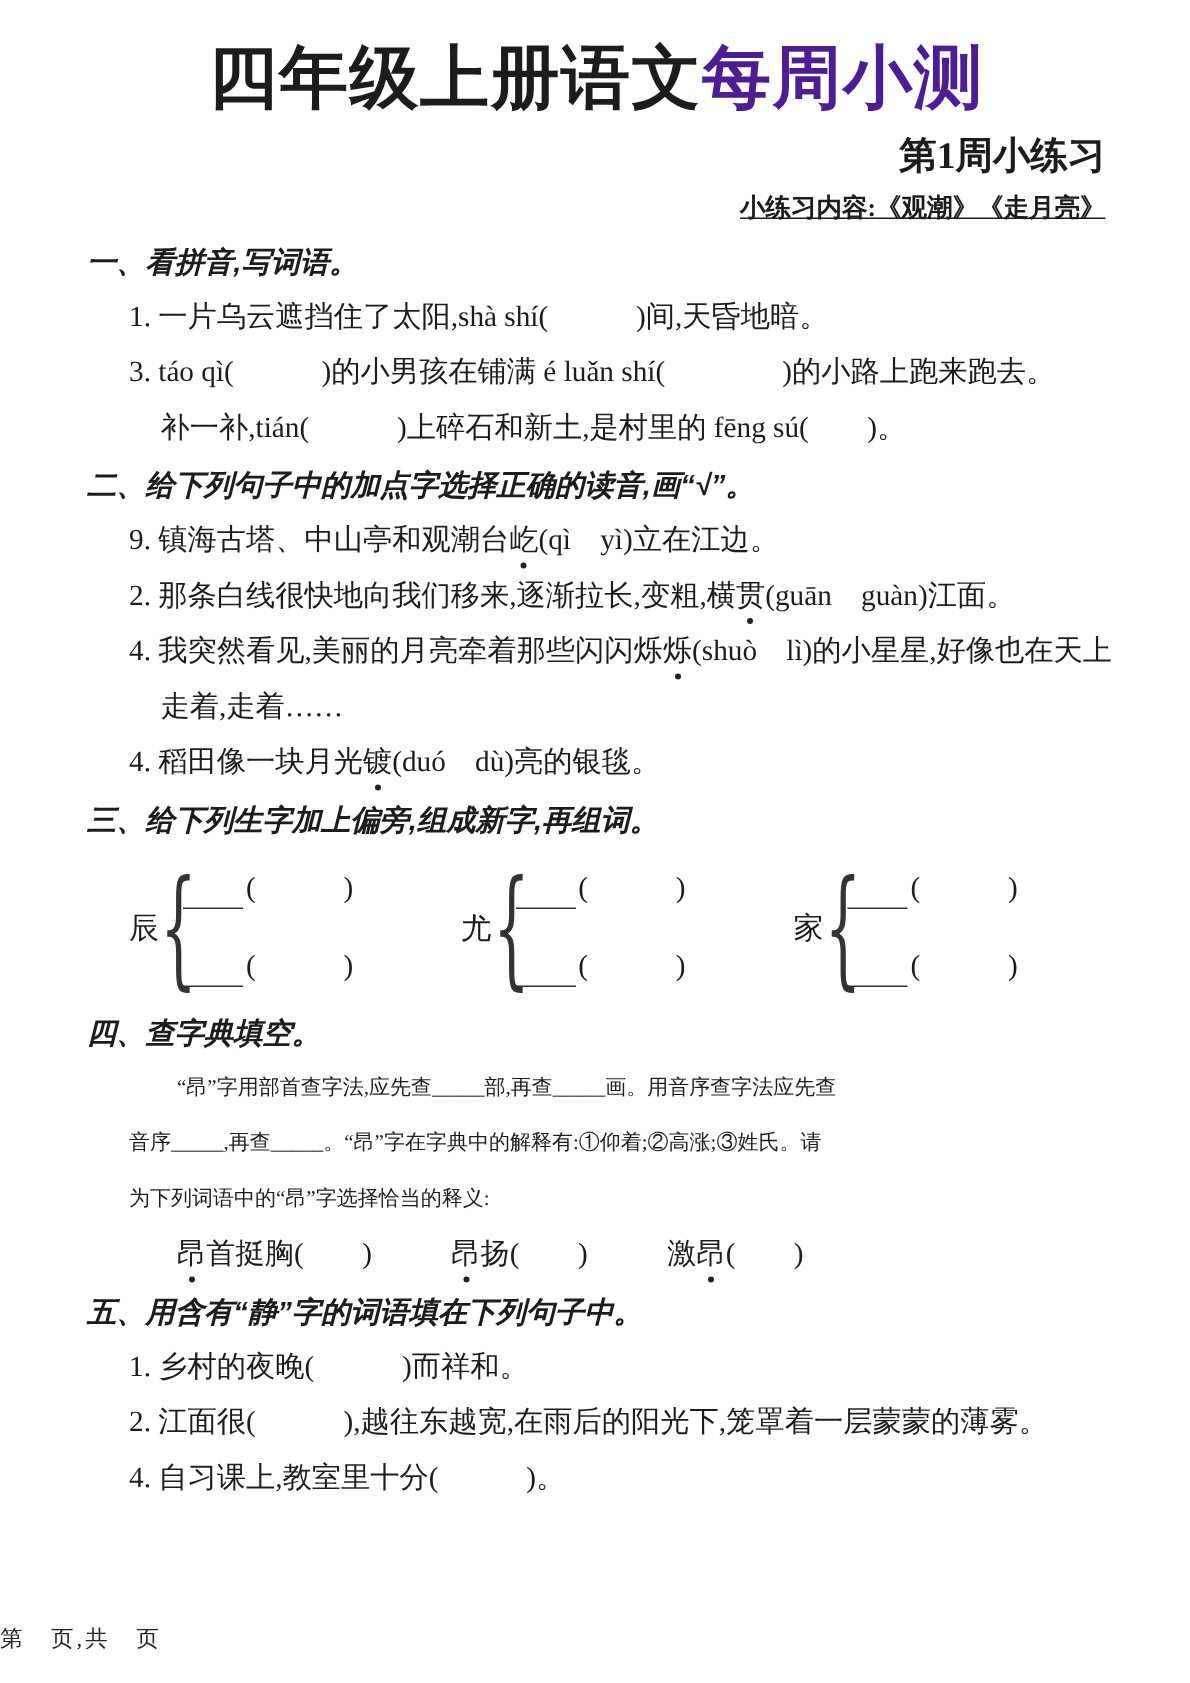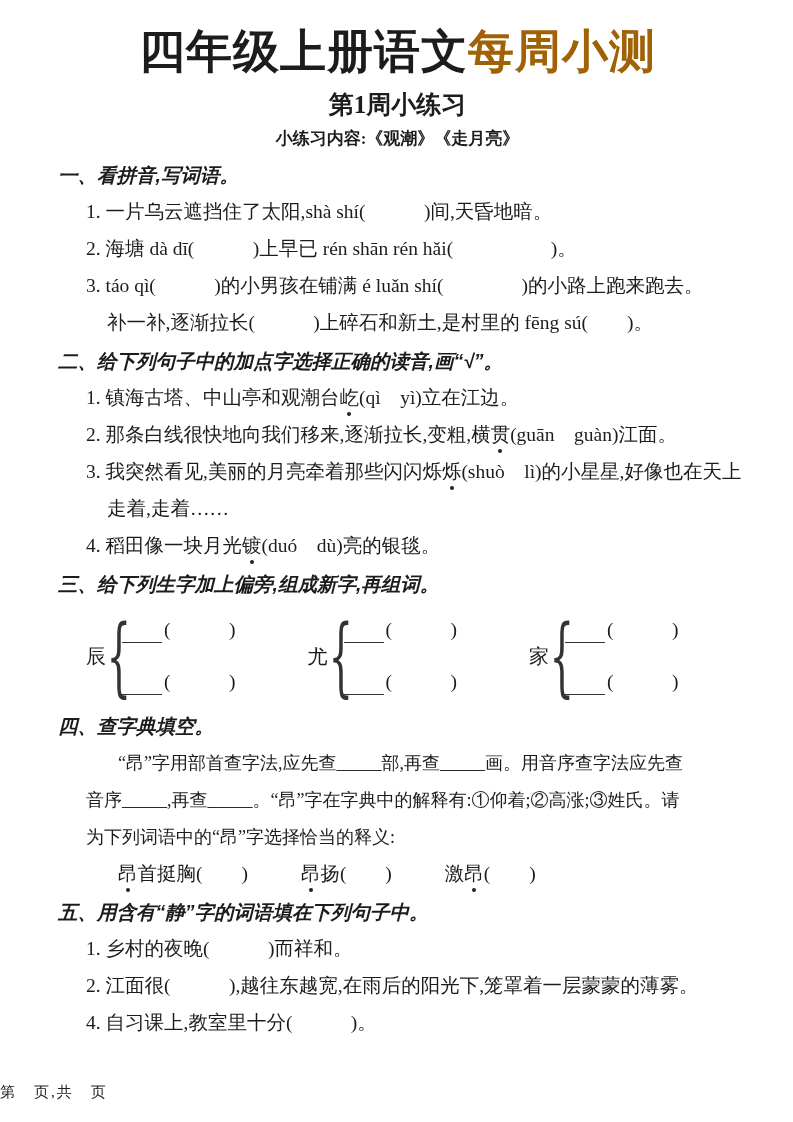--- a/index.html
+++ b/index.html
@@ -15,35 +15,36 @@
   }
   
   .title{
     text-align:center;
     font-size:46px;
     font-weight:bold;
     line-height:56px;
     letter-spacing:1px;
     white-space:nowrap;
   }
-  .t-blue{color:#a16207;}
+  .t-blue{color:#4c1d95;}
   .subtitle{
-    text-align:center;
+    text-align:right;
     font-size:25px;
     font-weight:bold;
     line-height:30px;
     margin-top:10px;
   }
   .note{
-    text-align:center;
+    text-align:right;
     font-size:17px;
     font-weight:bold;
     line-height:22px;
     margin-top:8px;
     font-style:normal;
+    text-decoration:underline;
   }
   
   .sec-heading{
     font-family:"Liberation Sans","DejaVu Sans",sans-serif;
     font-size:19.5px;
     font-weight:bold;
     line-height:26px;
     margin:12px 0 11px 0;
     font-style:italic;
   }
@@ -85,21 +86,21 @@
   .g-rows{display:flex;flex-direction:column;gap:26px;}
   .g-row{font-size:19.5px;line-height:26px;display:flex;align-items:flex-end;}
   .blank{
     display:inline-block;
     width:40px;height:16px;
     border-bottom:1.6px solid #333;
     margin-right:2px;
   }
   
   .para-line{
-    font-size:18px;
+    font-size:14px;
     line-height:26px;
     margin:0 0 11px 28px;
     white-space:nowrap;
   }
   .indent{text-indent:32px;}
   .words{
     margin:2px 0 11px 60px;
     font-size:19.5px;
     line-height:26px;
     white-space:nowrap;
@@ -120,28 +121,27 @@
 <body>
 
 <div class="doc">
 
   <div class="title"><span>四年级上册语文</span><span class="t-blue">每周小测</span></div>
   <div class="subtitle">第1周小练习</div>
   <div class="note">小练习内容:《观潮》《走月亮》</div>
 
   <div class="sec-heading">一、看拼音,写词语。</div>
   <div class="line">1. 一片乌云遮挡住了太阳,shà shí(　　　)间,天昏地暗。</div>
-  <div class="line">2. 海塘 dà dī(　　　)上早已 rén shān rén hǎi(　　　　　)。</div>
   <div class="line">3. táo qì(　　　)的小男孩在铺满 é luǎn shí(　　　　)的小路上跑来跑去。</div>
-  <div class="line cont">补一补,逐渐拉长(　　　)上碎石和新土,是村里的 fēng sú(　　)。</div>
+  <div class="line cont">补一补,tián(　　　)上碎石和新土,是村里的 fēng sú(　　)。</div>
 
   <div class="sec-heading">二、给下列句子中的加点字选择正确的读音,画“√”。</div>
-  <div class="line"><span>1. 镇海古塔、中山亭和观潮台</span><span class="em">屹</span><span>(qì　yì)立在江边。</span></div>
+  <div class="line"><span>9. 镇海古塔、中山亭和观潮台</span><span class="em">屹</span><span>(qì　yì)立在江边。</span></div>
   <div class="line"><span>2. 那条白线很快地向我们移来,逐渐拉长,变粗,横</span><span class="em">贯</span><span>(guān　guàn)江面。</span></div>
-  <div class="line"><span>3. 我突然看见,美丽的月亮牵着那些闪闪烁</span><span class="em">烁</span><span>(shuò　lì)的小星星,好像也在天上</span></div>
+  <div class="line"><span>4. 我突然看见,美丽的月亮牵着那些闪闪烁</span><span class="em">烁</span><span>(shuò　lì)的小星星,好像也在天上</span></div>
   <div class="line cont">走着,走着……</div>
   <div class="line"><span>4. 稻田像一块月光</span><span class="em">镀</span><span>(duó　dù)亮的银毯。</span></div>
 
   <div class="sec-heading">三、给下列生字加上偏旁,组成新字,再组词。</div>
   <div class="groups">
     <div class="group">
       <span class="g-char">辰</span>
       <span class="brace">{</span>
       <span class="g-rows">
         <span class="g-row">

